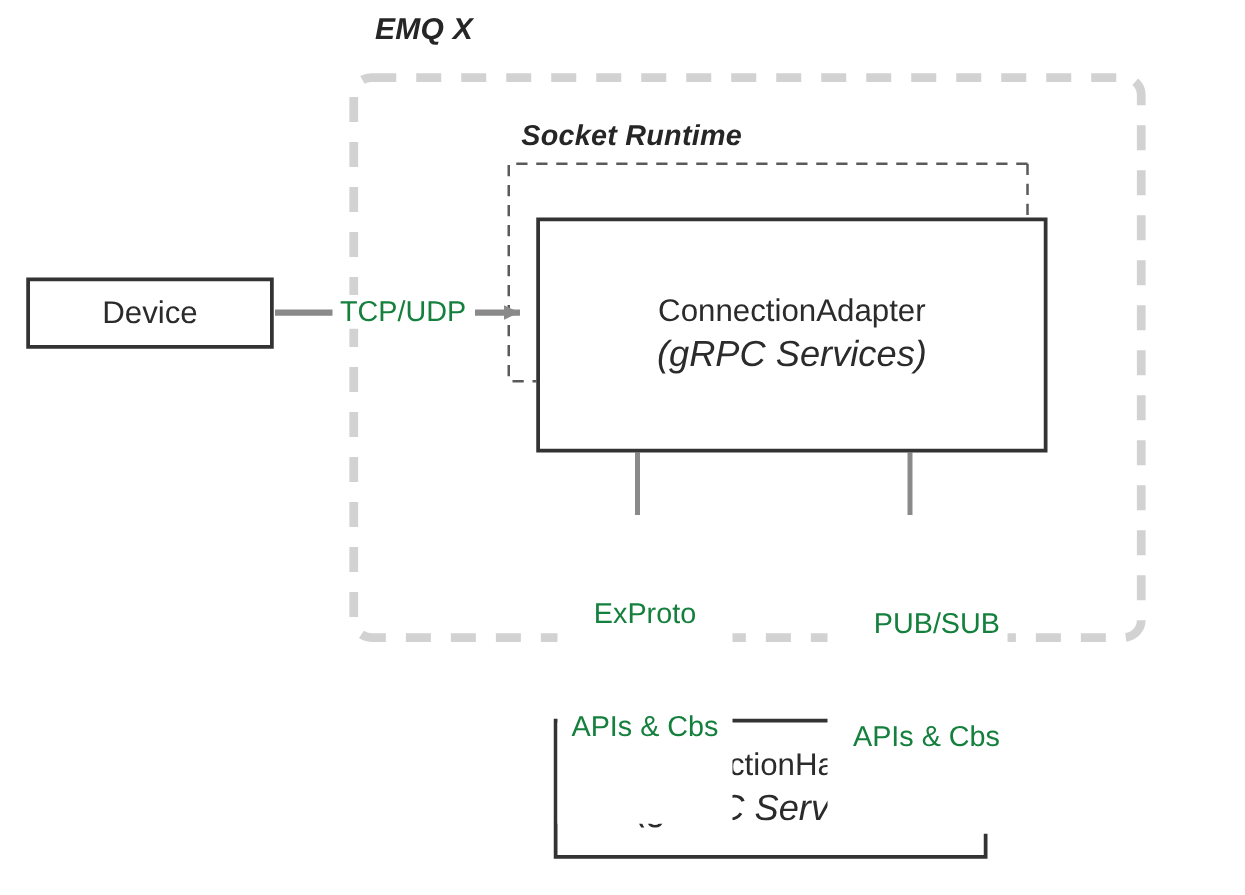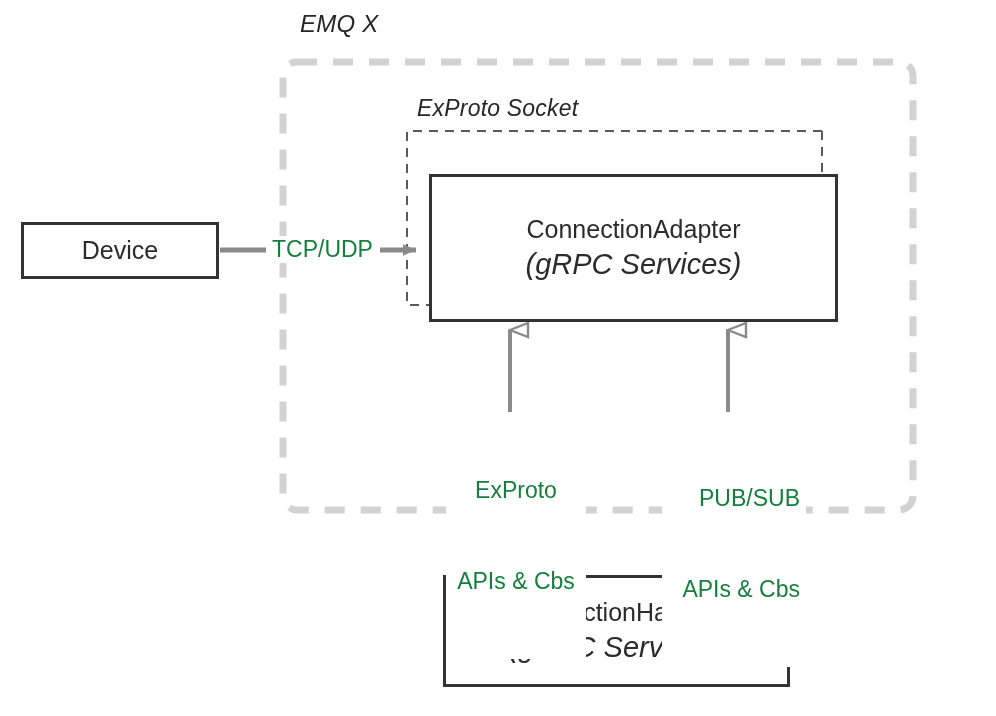--- a/index.html
+++ b/index.html
@@ -24,21 +24,21 @@
     width: 996px;
     height: 716px;
   }
   .lbl {
     position: absolute;
     color: #262626;
     white-space: pre;
     line-height: 1.18;
   }
   .group-title {
-    font-weight: normal;
+    font-weight: bold;
     font-style: italic;
     font-size: 24px;
     letter-spacing: 0.2px;
   }
   .group-title.sub {
     font-size: 23px;
   }
   .box-title {
     font-size: 25px;
     color: #2b2b2b;
@@ -101,27 +101,27 @@
 
     <line x1="510" y1="412" x2="510" y2="330" stroke="#8a8a8a" stroke-width="4" marker-end="url(#mk-hollow-up)"></line>
     <line x1="510" y1="478" x2="510" y2="568" stroke="#8a8a8a" stroke-width="4" marker-end="url(#mk-hollow-down)"></line>
 
     <line x1="728" y1="412" x2="728" y2="330" stroke="#8a8a8a" stroke-width="4" marker-end="url(#mk-hollow-up)"></line>
     <line x1="728" y1="478" x2="728" y2="568" stroke="#8a8a8a" stroke-width="4" marker-end="url(#mk-hollow-down)"></line>
   </svg>
 
   <div class="lbl group-title" style="left:300px; top:10px;">EMQ X</div>
 
-  <div class="lbl group-title sub" style="left:417px; top:95px;">ExProto Socket</div>
+  <div class="lbl group-title sub" style="left:417px; top:95px;">Socket Runtime</div>
 
   <div class="node-box" style="left:21px; top:222px; width:198px; height:57px;">
     <div class="box-title">Device</div>
   </div>
 
-  <div class="node-box" style="left:429px; top:174px; width:409px; height:148px;">
+  <div class="node-box" style="left:429px; top:174px; width:409px; height:188px;">
     <div class="box-title">ConnectionAdapter</div>
     <div class="box-sub">(gRPC Services)</div>
   </div>
 
   <div class="node-box" style="left:443px; top:575px; width:347px; height:112px;">
     <div class="box-title">ConnectionHandler</div>
     <div class="box-sub">(gRPC Services)</div>
   </div>
 
   <div class="lbl edge-label" style="left:268px; top:236px; padding:0 4px;">TCP/UDP</div>

